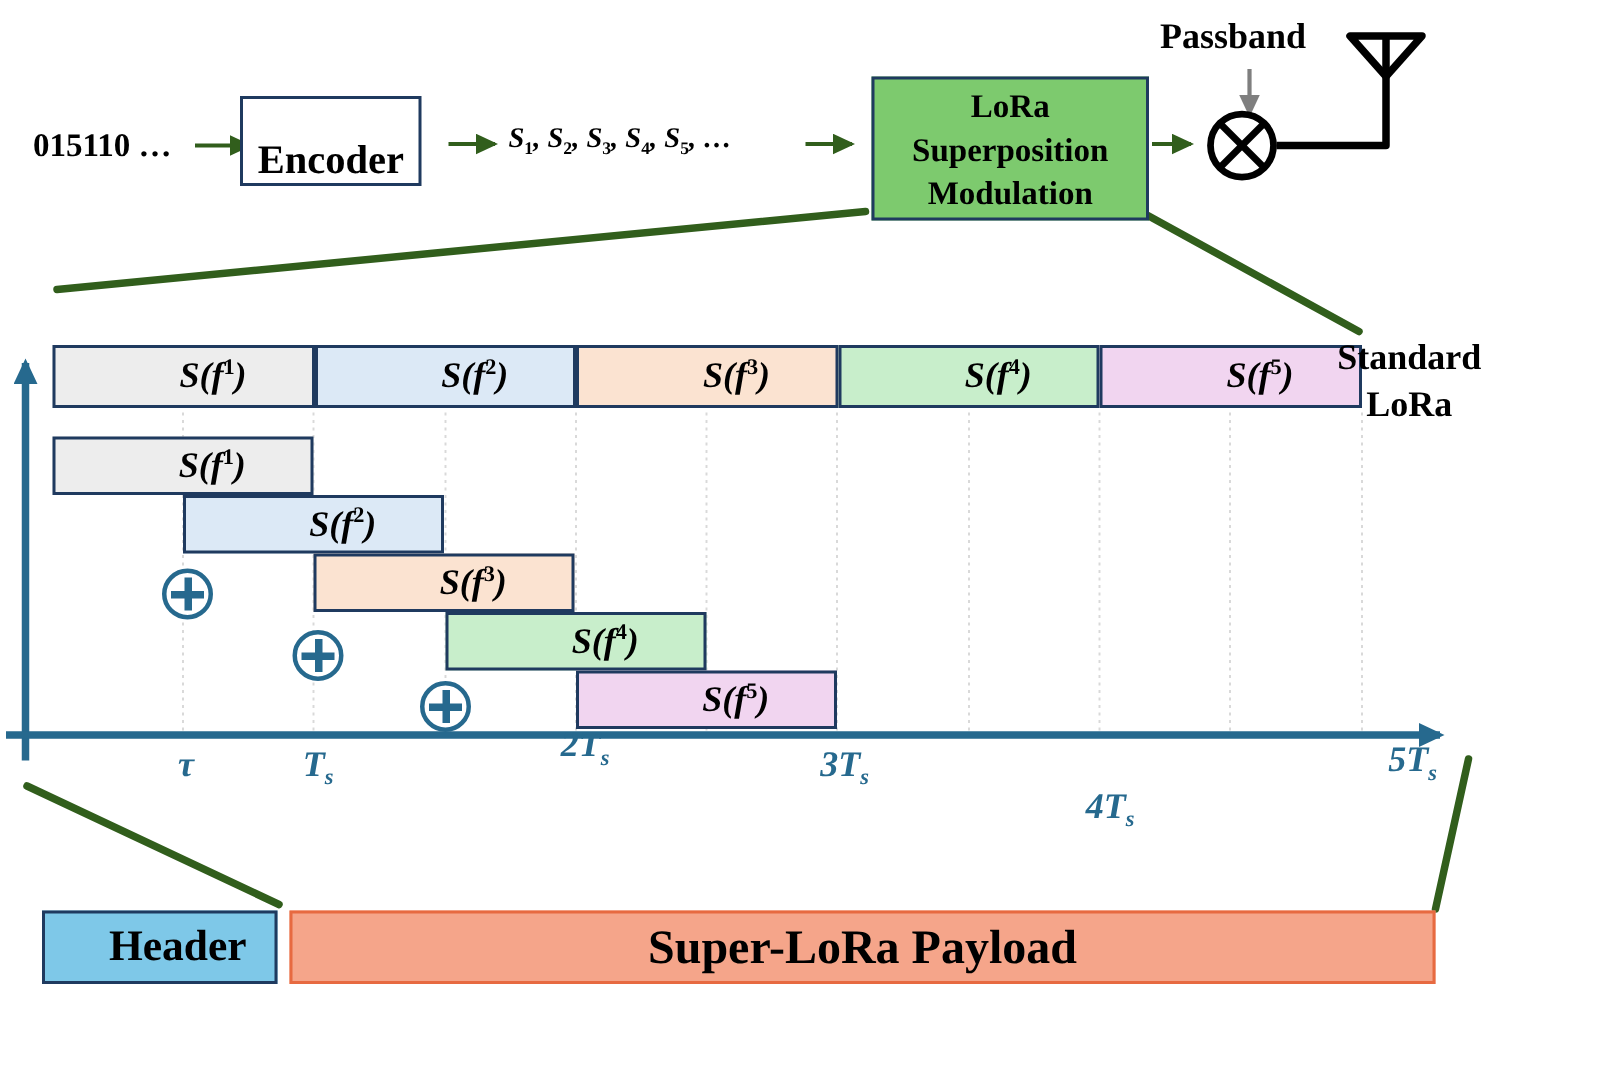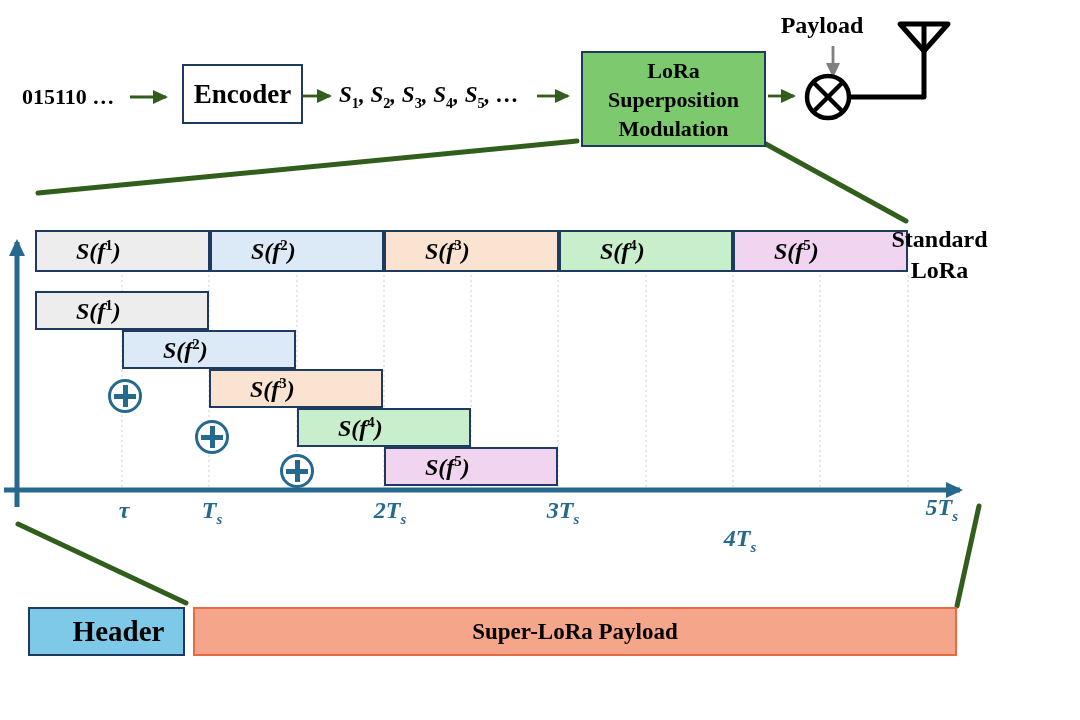--- a/index.html
+++ b/index.html
@@ -9,39 +9,39 @@
   }
   .lines-layer{position:absolute;left:0;top:0;z-index:0;}
   .txt{position:absolute;z-index:3;font-weight:bold;}
   .center{text-align:center;}
   .preline{white-space:pre-line;}
   .box{position:absolute;z-index:2;box-sizing:border-box;border:2.5px solid #1f3a5f;
        display:flex;align-items:center;justify-content:center;font-weight:bold;}
   .encoder{background:#ffffff;font-size:27px;}
   .modulator{font-size:22px;line-height:29px;text-align:center;}
   .block{position:absolute;z-index:1;box-sizing:border-box;border:2.5px solid #1f3a5f;
-         display:flex;align-items:center;padding-left:39px;}
+         display:flex;align-items:center;justify-content:center;padding-left:39px;}
   .blabel{font-weight:bold;font-style:italic;font-size:24px;line-height:1;}
   .blabel sup{font-size:0.62em;font-style:normal;vertical-align:super;line-height:0;}
-  .stream{position:absolute;z-index:3;font-weight:bold;font-style:italic;font-size:23px;
+  .stream{position:absolute;z-index:3;font-weight:bold;font-style:italic;font-size:19px;
           display:flex;align-items:flex-end;white-space:pre;}
   .stream sub{font-size:0.62em;font-style:normal;line-height:0;}
   .tick{position:absolute;z-index:3;width:90px;text-align:center;color:#26698e;
         font-weight:bold;font-style:italic;font-size:24px;}
   .tick sub{font-size:0.62em;line-height:0;}
   .side-label{position:absolute;z-index:3;font-weight:bold;font-size:24px;line-height:31px;
               text-align:center;white-space:pre-line;}
   .plus-circle{position:absolute;z-index:2;width:34px;height:34px;box-sizing:border-box;
                border:3.5px solid #26698e;border-radius:50%;background:#fff;}
   .plus-circle::before{content:"";position:absolute;left:3px;right:3px;top:50%;height:5px;
                margin-top:-2.5px;background:#26698e;}
   .plus-circle::after{content:"";position:absolute;top:3px;bottom:3px;left:50%;width:5px;
                margin-left:-2.5px;background:#26698e;}
   .header-box{border:2.5px solid #1f3a5f;font-size:29px;padding-left:24px;}
-  .payload-box{border:2.5px solid #e76a41;font-size:23px;}
+  .payload-box{border:2.5px solid #e76a41;font-size:32px;}
 </style>
 </head>
 <body>
 
 <div class="canvas">
 
   <svg class="lines-layer" width="1080" height="720">
     <defs>
       <marker id="arr-green" markerUnits="userSpaceOnUse" markerWidth="18" markerHeight="14" refX="13" refY="7" orient="auto">
         <path d="M0,0 L15,7 L0,14 z" fill="#315e1c"></path>
@@ -89,39 +89,39 @@
     </g>
 
     <g stroke="#000000" stroke-width="5" fill="none" stroke-linejoin="round">
       <path d="M900,24 H948 L924,51 Z"></path>
       <path d="M924,26 V97 H851"></path>
     </g>
   </svg>
 
   <div class="txt" style="left:22px;top:84px;font-size:22px;">015110 …</div>
 
-  <div class="box encoder" style="left:182px;top:64px;width:121px;height:60px;">
+  <div class="box encoder" style="left:160px;top:64px;width:121px;height:60px;align-items:flex-end;">
     <span>Encoder</span>
   </div>
 
   <div class="stream" style="left:339px;top:82px;">
     <span><span>S</span><sub>1</sub><span>, </span></span>
     <span><span>S</span><sub>2</sub><span>, </span></span>
     <span><span>S</span><sub>3</sub><span>, </span></span>
     <span><span>S</span><sub>4</sub><span>, </span></span>
     <span><span>S</span><sub>5</sub><span>, …</span></span>
   </div>
 
   <div class="box modulator preline" style="left: 581px; top: 51px; width: 185px; height: 96px; background-color: rgb(125, 202, 110);">
     <span class="preline">LoRa
 Superposition
 Modulation</span>
   </div>
 
-  <div class="txt center" style="left:762px;top:12px;width:120px;font-size:24px;">Payload</div>
+  <div class="txt center" style="left:762px;top:12px;width:120px;font-size:24px;">Passband</div>
 
   <div class="block" style="left: 35px; top: 230px; width: 175px; height: 42px; background-color: rgb(237, 237, 237);">
     <span class="blabel"><span>S(f</span><sup>1</sup><span>)</span></span>
   </div>
   <div class="block" style="left: 210px; top: 230px; width: 174px; height: 42px; background-color: rgb(220, 233, 246);">
     <span class="blabel"><span>S(f</span><sup>2</sup><span>)</span></span>
   </div>
   <div class="block" style="left: 384px; top: 230px; width: 175px; height: 42px; background-color: rgb(251, 227, 209);">
     <span class="blabel"><span>S(f</span><sup>3</sup><span>)</span></span>
   </div>
@@ -147,21 +147,21 @@
   <div class="block" style="left: 384px; top: 447px; width: 174px; height: 39px; background-color: rgb(241, 213, 240);">
     <span class="blabel"><span>S(f</span><sup>5</sup><span>)</span></span>
   </div>
 
   <div class="plus-circle" style="left:108px;top:379px;"></div>
   <div class="plus-circle" style="left:195px;top:420px;"></div>
   <div class="plus-circle" style="left:280px;top:454px;"></div>
 
   <div class="tick" style="left:79px;top:497px;"><span>τ</span><sub></sub></div>
   <div class="tick" style="left:167px;top:497px;"><span>T</span><sub>s</sub></div>
-  <div class="tick" style="left:345px;top:497px;"><span>2T</span><sub>s</sub></div>
+  <div class="tick" style="left:345px;top:484px;"><span>2T</span><sub>s</sub></div>
   <div class="tick" style="left:518px;top:497px;"><span>3T</span><sub>s</sub></div>
   <div class="tick" style="left:695px;top:497px;margin-top:28px;"><span>4T</span><sub>s</sub></div>
   <div class="tick" style="left:868px;top:494px;text-align:right;"><span>5T</span><sub>s</sub></div>
 
   <div class="side-label" style="left:872px;top:224px;width:135px;">Standard
 LoRa</div>
 
   <div class="box header-box" style="left: 28px; top: 607px; width: 157px; height: 49px; background-color: rgb(126, 200, 232);">
     <span>Header</span>
   </div>

